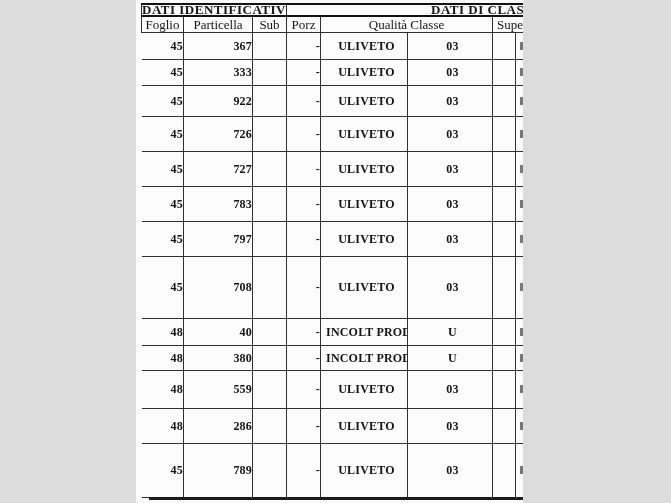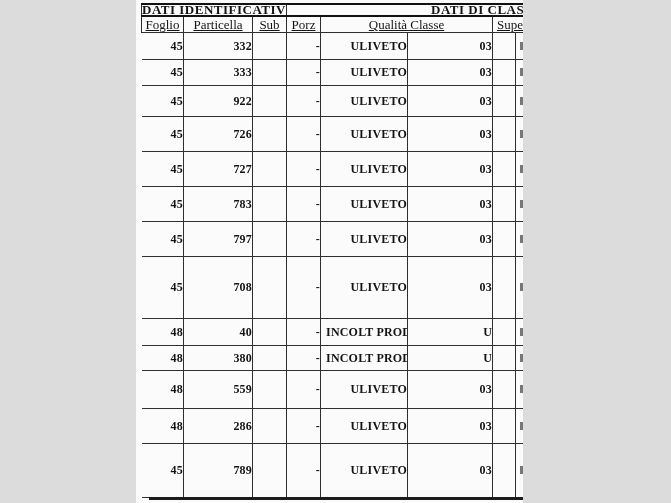--- a/index.html
+++ b/index.html
@@ -54,33 +54,32 @@
     left: 144px; top: 50%;
     transform: translateY(-50%);
     white-space: nowrap;
   }
   .cols-row th {
     font-weight: normal;
     font-size: 13px;
     height: 15px;
     line-height: 15px;
     text-align: center;
-    text-decoration: underline;
   }
   .cols-row th.h-superf {
     text-align: left;
     padding-left: 4px;
   }
   tbody td {
     font-size: 12px;
     font-weight: bold;
     letter-spacing: 0.2px;
   }
   td.c-fog, td.c-par, td.c-porz { text-align: right; }
-  td.c-qual, td.c-cls { text-align: right; padding-left: 5px; }
+  td.c-qual, td.c-cls { text-align: center; padding-left: 5px; }
   
   tbody td:first-child { border-left: none; }
   
   .frag {
     display: inline-block;
     width: 3px; height: 8px;
     background: #777777;
     margin-left: 4px;
   }
   .scan-bottom-edge {
@@ -119,21 +118,21 @@
           <th>Particella</th>
           <th>Sub</th>
           <th>Porz</th>
           <th colspan="2">Qualità Classe</th>
           <th colspan="2" class="h-superf">Superf</th>
         </tr>
       </thead>
       <tbody id="rows">
           <tr style="height: 27px;">
             <td class="c-fog">45</td>
-            <td class="c-par">332</td>
+            <td class="c-par">367</td>
             <td class="c-sub"></td>
             <td class="c-porz">-</td>
             <td class="c-qual">ULIVETO</td>
             <td class="c-cls">03</td>
             <td class="c-ha"></td>
             <td class="c-cut"><span class="frag"></span></td>
           </tr>
           <tr style="height: 26px;">
             <td class="c-fog">45</td>
             <td class="c-par">333</td>

